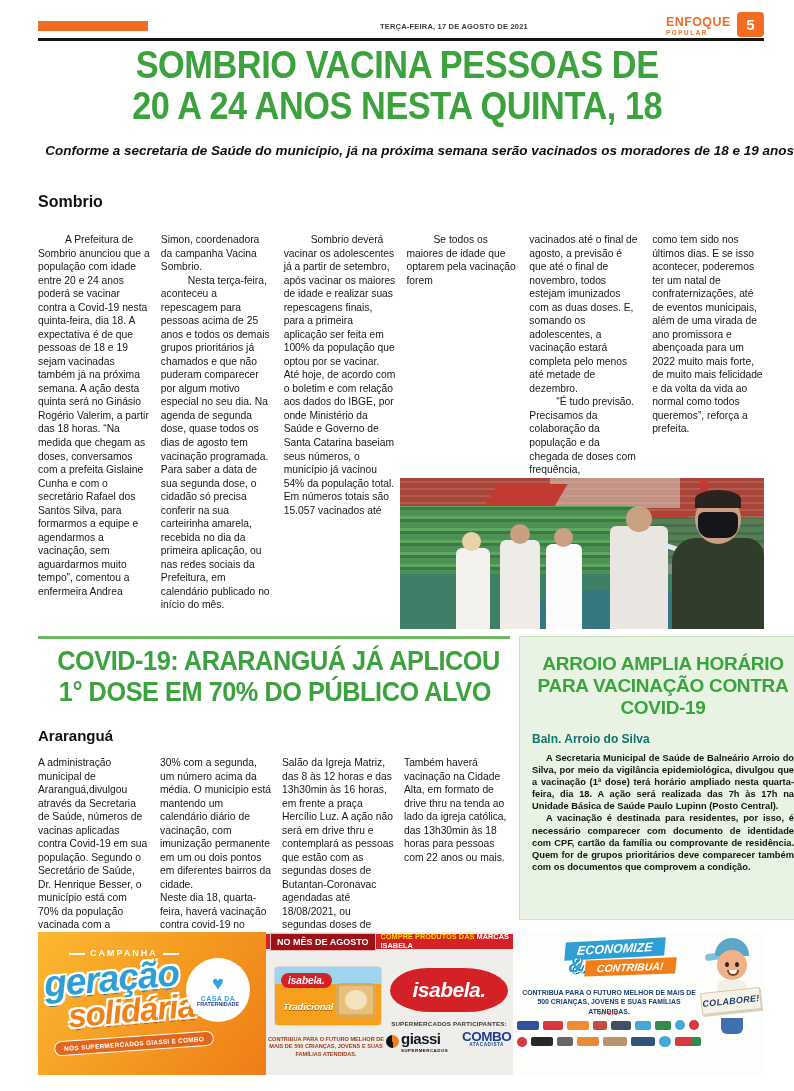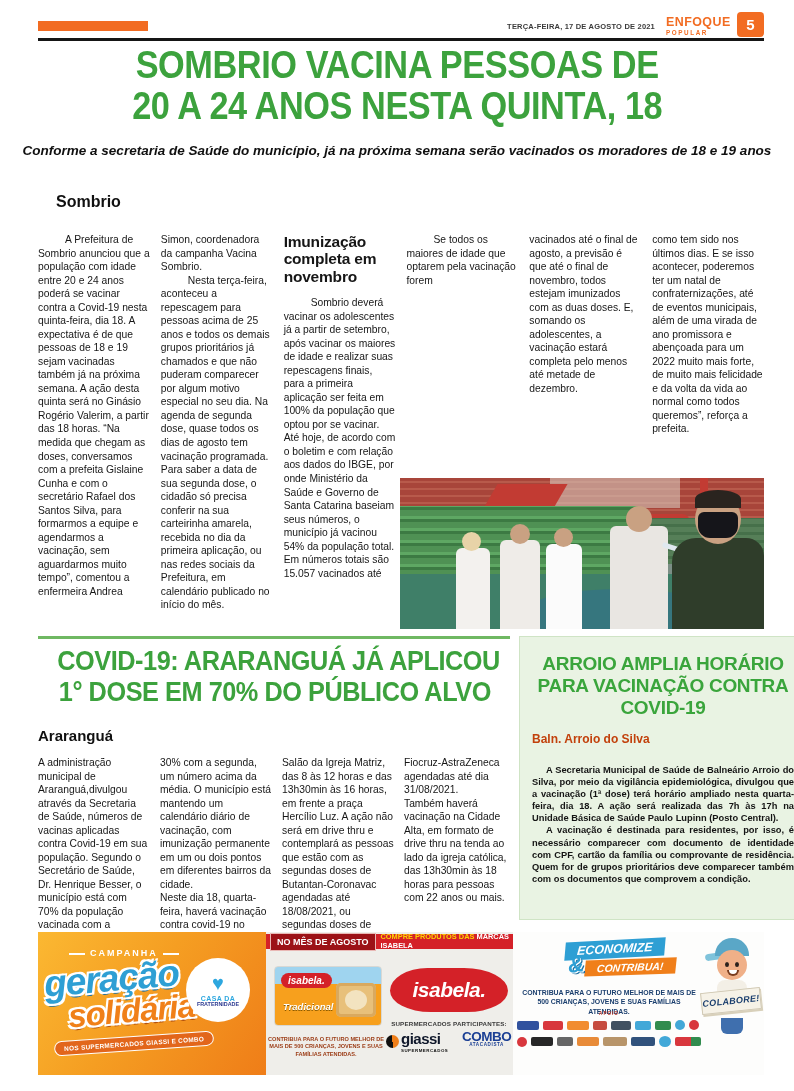--- a/index.html
+++ b/index.html
@@ -3,34 +3,34 @@
 <meta charset="utf-8">
 <style>
   * { margin:0; padding:0; box-sizing:border-box; }
   html,body { background:#fff; }
   .page {
     position:relative; width:794px; height:1091px; background:#fff;
     font-family:"Liberation Sans", sans-serif; color:#161616; overflow:hidden;
   }
   
   .hdr-bar { position:absolute; left:38px; top:21px; width:110px; height:10px; background:#f26c22; }
-  .hdr-date { position:absolute; left:380px; top:22px; width:275px; text-align:right;
+  .hdr-date { position:absolute; left:380px; top:22px; width:275px; text-align:left;
     font-size:7.5px; font-weight:bold; color:#3a3a3a; letter-spacing:.2px; }
   .brand { position:absolute; left:666px; top:15px; width:66px; line-height:1; }
   .brand .t { color:#f26c22; font-weight:bold; font-size:13.5px; letter-spacing:.5px; transform:scaleX(.92); transform-origin:left; }
   .brand .b { color:#f26c22; font-weight:bold; font-size:6.3px; letter-spacing:1.6px; margin-top:1px; }
   .pagenum { position:absolute; left:737px; top:12px; width:27px; height:25px; background:#f26c22;
     border-radius:4px; color:#fff; font-weight:bold; font-size:15px; display:flex; align-items:center; justify-content:center; }
   .hdr-rule { position:absolute; left:38px; top:38px; width:726px; height:3px; background:#151515; }
 
   
   .h1 { position:absolute; left:0; top:44px; width:100%; text-align:center; color:#3ca23d;
     font-weight:bold; font-size:39px; line-height:1.06; letter-spacing:-.5px; }
   .h1 .ln { display:inline-block; transform:scaleX(.88); white-space:nowrap; }
-  .sub { position:absolute; left:0; top:143px; width:100%; text-align:center; font-style:italic;
+  .sub { position:absolute; left:0; top:143px; width:100%; text-align:right; font-style:italic;
     font-weight:bold; font-size:13.5px; color:#101010; }
 
   
   .sec-label { position:absolute; font-weight:bold; font-size:16px; color:#101010; }
   .cols { position:absolute; left:38px; top:233px; width:726px; display:flex; gap:11px; }
   .col { flex:1; font-size:10.3px; line-height:1.315; text-align:left; }
   .col p { margin:0; }
   .ind { text-indent:27px; }
   .subhead { font-weight:bold; font-size:15.5px; line-height:1.12; margin-bottom:11px; letter-spacing:-.2px; }
 
@@ -67,21 +67,21 @@
   .h2 { position:absolute; left:38px; top:645px; width:472px; text-align:right; color:#3ca23d;
     font-weight:bold; font-size:27.5px; line-height:1.13; letter-spacing:-.5px; }
   .h2 .ln { display:inline-block; transform:scaleX(.92); white-space:nowrap; }
   .acols { position:absolute; left:38px; top:756px; width:478px; display:flex; gap:10px; }
   .acol { flex:1; font-size:10.3px; line-height:1.315; }
 
   
   .gbox { position:absolute; left:519px; top:636px; width:288px; height:284px;
     background:#e9f3e3; border:1px solid #cfe4c5; padding:16px 12px 8px; }
   .gbox-h { color:#3aa53c; font-weight:bold; font-size:19px; line-height:1.16; text-align:center; letter-spacing:-.3px; }
-  .gbox-label { font-weight:bold; font-size:12px; margin:13px 0 18px; color:#c2410c; }
+  .gbox-label { font-weight:bold; font-size:12px; margin:13px 0 6px; color:#0f766e; }
   .gbox p { font-size:9.3px; font-weight:bold; line-height:1.3; text-align:justify; text-indent:14px; color:#141414; }
 
   
   .ad { position:absolute; left:38px; top:932px; width:726px; height:143px; background:#f4f3f0; }
   .ad-left { position:absolute; left:0; top:0; width:228px; height:143px; overflow:hidden;
     background:linear-gradient(125deg,#fbb832 0%,#f59e22 45%,#ef7d18 100%); }
   .camp { position:absolute; left:26px; top:16px; color:#fff; font-weight:bold; 
     font-size:9px; letter-spacing:2px; }
   .camp:before,.camp:after { content:""; display:inline-block; width:16px; height:2px; background:#fff; vertical-align:middle; margin:0 5px; }
   .w1 { position:absolute; left:6px; top:26px; font-weight:bold; font-style:italic; font-size:37px; color:#2e9fd4;
@@ -162,39 +162,39 @@
   </div>
   <div class="pagenum">5</div>
   <div class="hdr-rule"></div>
 
   <div class="h1">
     <span class="ln">SOMBRIO VACINA PESSOAS DE</span><br>
     <span class="ln">20 A 24 ANOS NESTA QUINTA, 18</span>
   </div>
   <div class="sub">Conforme a secretaria de Saúde do município, já na próxima semana serão vacinados os moradores de 18 e 19 anos</div>
 
-  <div class="sec-label" style="left:56px; top:193px;">Sombrio</div>
+  <div class="sec-label" style="left:38px; top:193px;">Sombrio</div>
 
   <div class="cols">
     <div class="col">
       <p class="ind">A Prefeitura de Sombrio anunciou que a população com idade entre 20 e 24 anos poderá se vacinar contra a Covid-19 nesta quinta-feira, dia 18. A expectativa é de que pessoas de 18 e 19 sejam vacinadas também já na próxima semana. A ação desta quinta será no Ginásio Rogério Valerim, a partir das 18 horas. “Na medida que chegam as doses, conversamos com a prefeita Gislaine Cunha e com o secretário Rafael dos Santos Silva, para formarmos a equipe e agendarmos a vacinação, sem aguardarmos muito tempo”, comentou a enfermeira Andrea</p>
     </div>
     <div class="col">
       <p>Simon, coordenadora da campanha Vacina Sombrio.</p>
       <p class="ind">Nesta terça-feira, aconteceu a repescagem para pessoas acima de 25 anos e todos os demais grupos prioritários já chamados e que não puderam comparecer por algum motivo especial no seu dia. Na agenda de segunda dose, quase todos os dias de agosto tem vacinação programada. Para saber a data de sua segunda dose, o cidadão só precisa conferir na sua carteirinha amarela, recebida no dia da primeira aplicação, ou nas redes sociais da Prefeitura, em calendário publicado no início do mês.</p>
     </div>
     <div class="col">
-      <div class="subhead">Imunização completa em novembro</div>
       <p class="ind">Sombrio deverá vacinar os adolescentes já a partir de setembro, após vacinar os maiores de idade e realizar suas repescagens finais, para a primeira aplicação ser feita em 100% da população que optou por se vacinar. Até hoje, de acordo com o boletim e com relação aos dados do IBGE, por onde Ministério da Saúde e Governo de Santa Catarina baseiam seus números, o município já vacinou 54% da população total. Em números totais são 15.057 vacinados até</p>
     </div>
     <div class="col">
       <p class="ind">Se todos os maiores de idade que optarem pela vacinação forem</p>
     </div>
     <div class="col">
       <p>vacinados até o final de agosto, a previsão é que até o final de novembro, todos estejam imunizados com as duas doses. E, somando os adolescentes, a vacinação estará completa pelo menos até metade de dezembro.</p>
+      <p class="ind">“É tudo previsão. Precisamos da colaboração da população e da chegada de doses com frequência,</p>
     </div>
     <div class="col">
       <p>como tem sido nos últimos dias. E se isso acontecer, poderemos ter um natal de confraternizações, até de eventos municipais, além de uma virada de ano promissora e abençoada para um 2022 muito mais forte, de muito mais felicidade e da volta da vida ao normal como todos queremos”, reforça a prefeita.</p>
     </div>
   </div>
 
   <div class="photo">
     <div class="ph-wall"></div>
     <div class="ph-wall-light"></div>
     <div class="ph-beam" style="left:86px; top:6px; width:70px; height:40px; transform:skewX(-30deg);"></div>
@@ -231,21 +231,20 @@
       <p>A administração municipal de Araranguá,divulgou através da Secretaria de Saúde, números de vacinas aplicadas contra Covid-19 em sua população. Segundo o Secretário de Saúde, Dr. Henrique Besser, o município está com 70% da população vacinada com a primeira dose e</p>
     </div>
     <div class="acol">
       <p>30% com a segunda, um número acima da média. O município está mantendo um calendário diário de vacinação, com imunização permanente em um ou dois pontos em diferentes bairros da cidade.</p>
       <p>Neste dia 18, quarta-feira, haverá vacinação contra covid-19 no</p>
     </div>
     <div class="acol">
       <p>Salão da Igreja Matriz, das 8 às 12 horas e das 13h30min às 16 horas, em frente a praça Hercílio Luz. A ação não será em drive thru e contemplará as pessoas que estão com as segundas doses de Butantan-Coronavac agendadas até 18/08/2021, ou segundas doses de</p>
     </div>
     <div class="acol">
-      <p>Fiocruz-AstraZeneca agendadas até dia 31/08/2021.</p>
       <p>Também haverá vacinação na Cidade Alta, em formato de drive thru na tenda ao lado da igreja católica, das 13h30min às 18 horas para pessoas com 22 anos ou mais.</p>
     </div>
   </div>
 
   <div class="gbox">
     <div class="gbox-h">ARROIO AMPLIA HORÁRIO PARA VACINAÇÃO CONTRA COVID-19</div>
     <div class="gbox-label">Baln. Arroio do Silva</div>
     <p>A Secretaria Municipal de Saúde de Balneário Arroio do Silva, por meio da vigilância epidemiológica, divulgou que a vacinação (1ª dose) terá horário ampliado nesta quarta-feira, dia 18. A ação será realizada das 7h às 17h na Unidade Básica de Saúde Paulo Lupinn (Posto Central).</p>
     <p>A vacinação é destinada para residentes, por isso, é necessário comparecer com documento de identidade com CPF, cartão da família ou comprovante de residência. Quem for de grupos prioritários deve comparecer também com os documentos que comprovem a condição.</p>
   </div>

